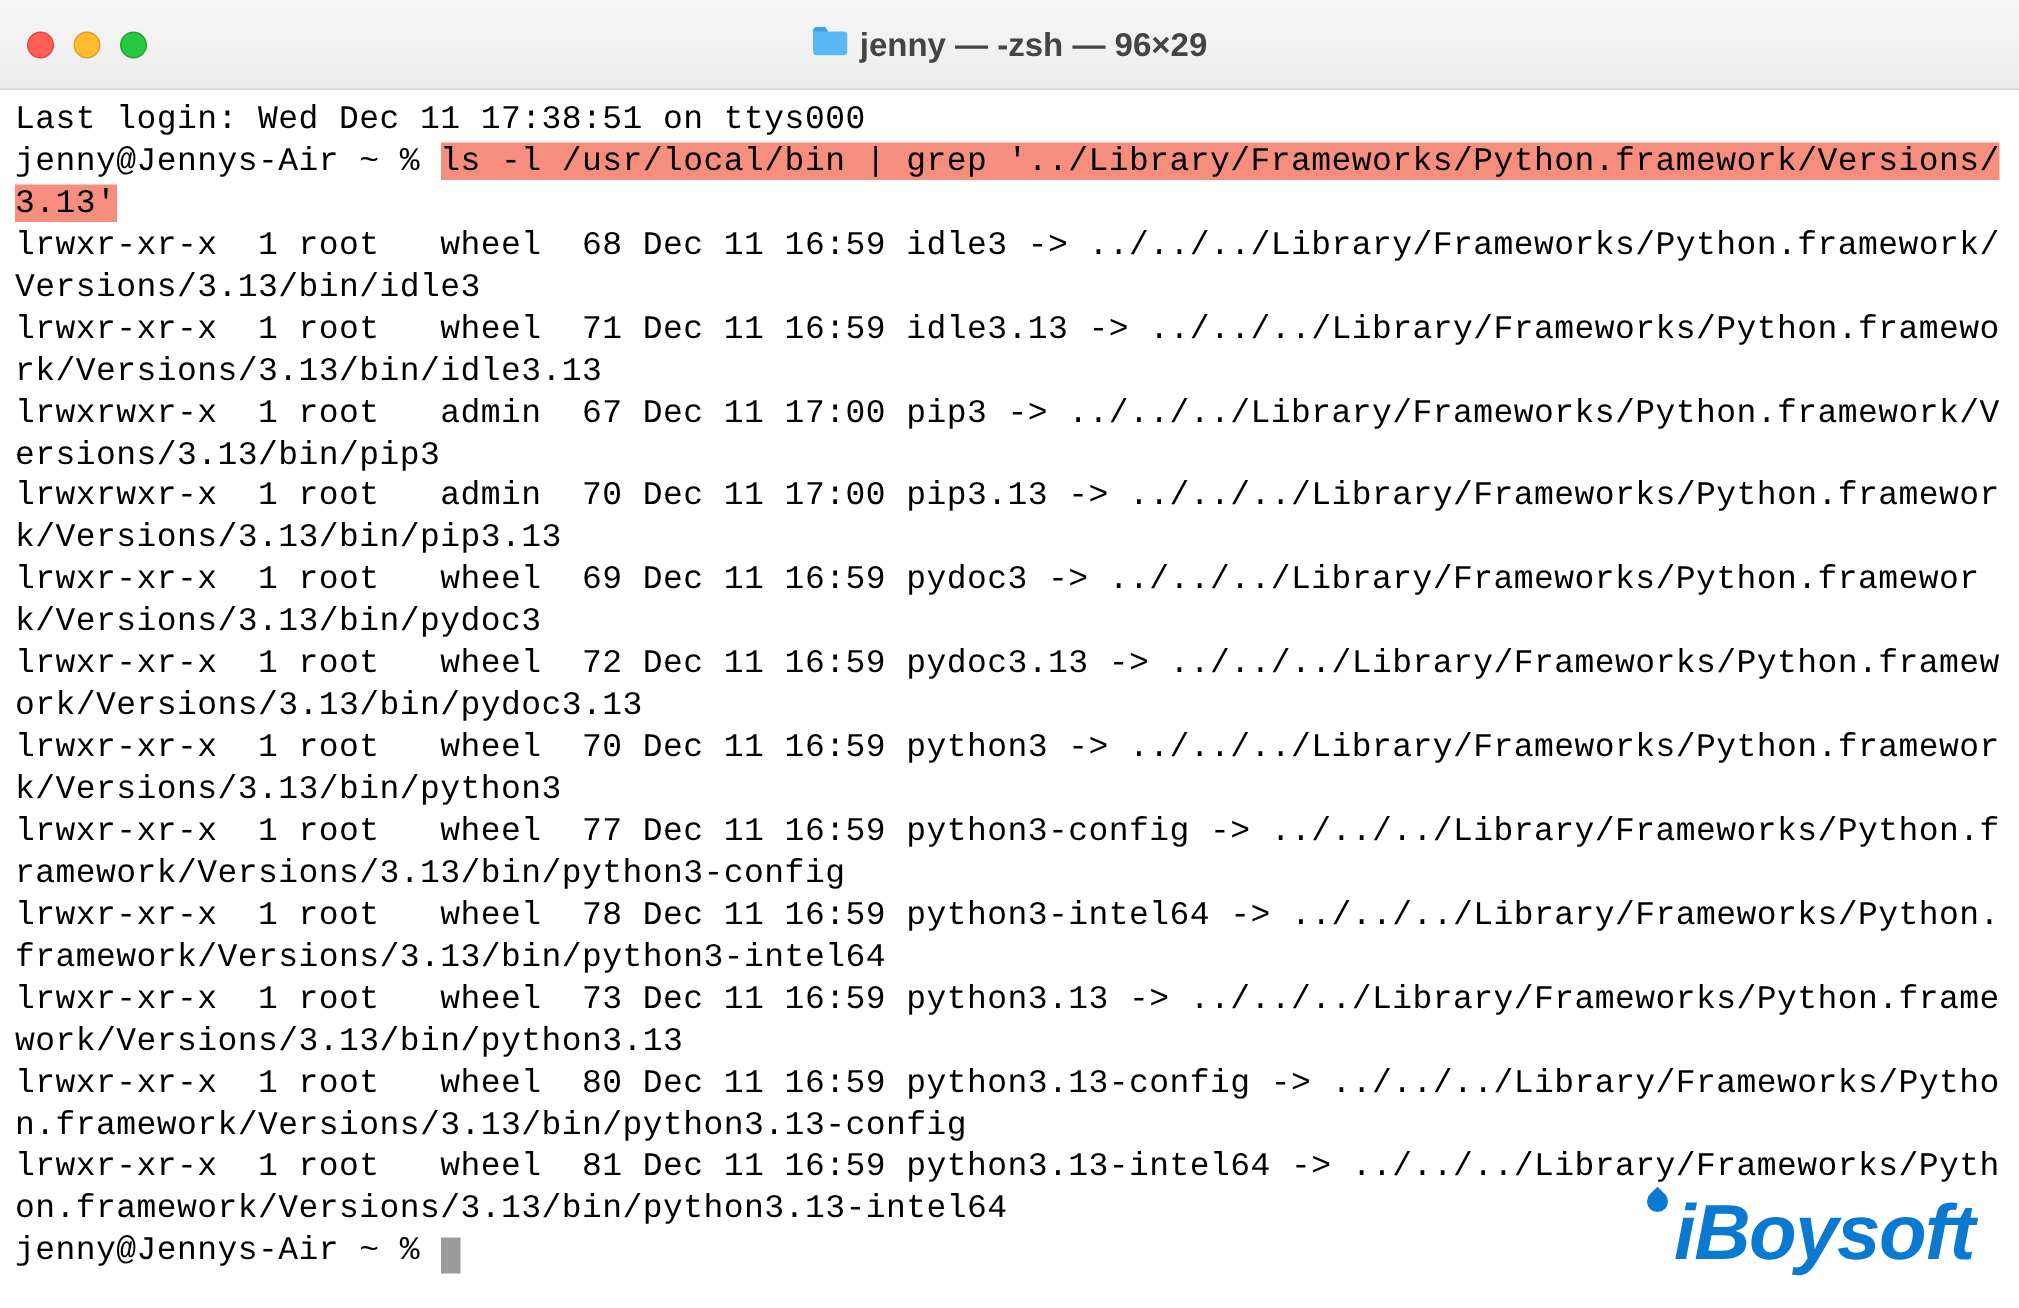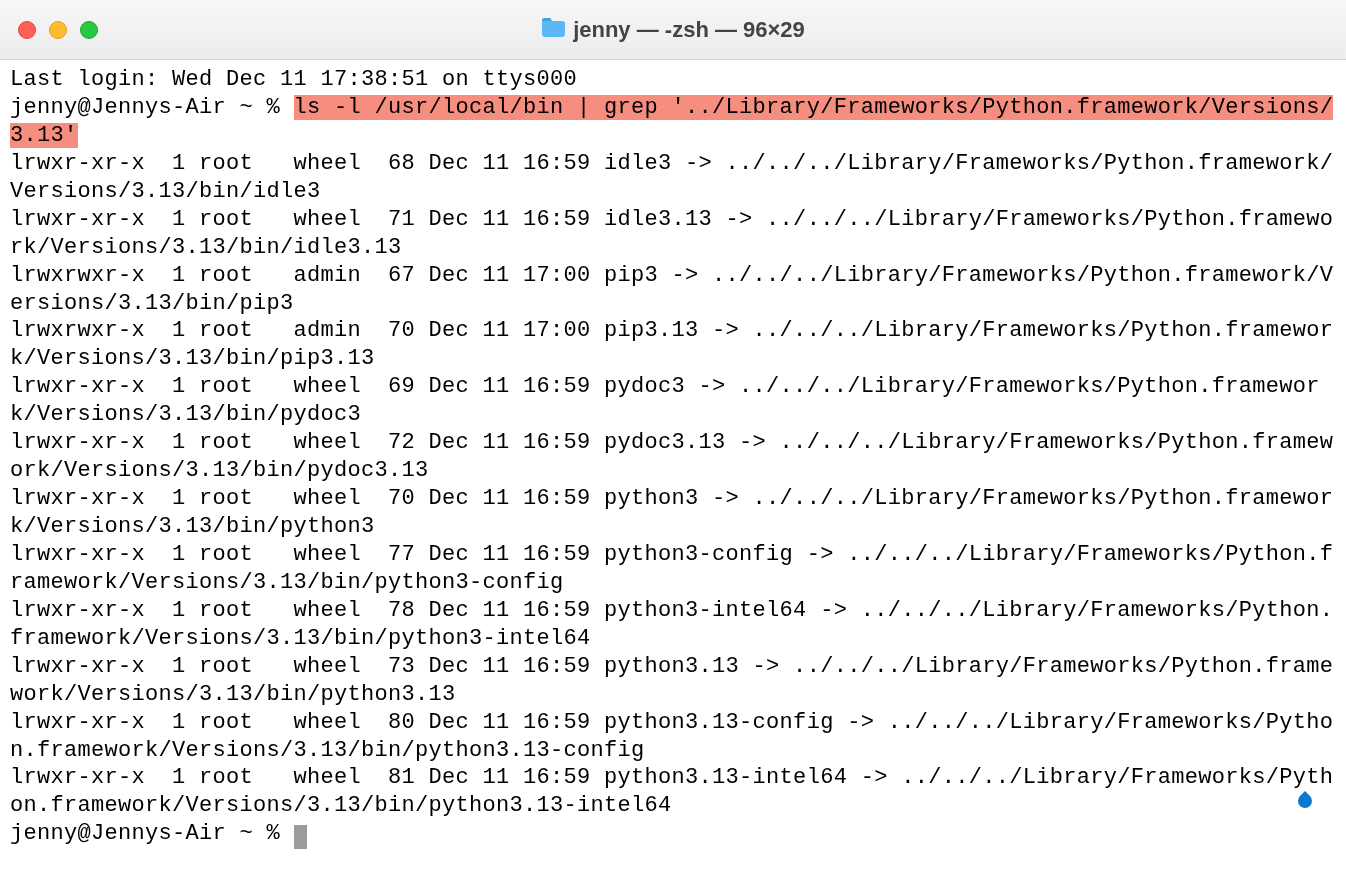--- a/index.html
+++ b/index.html
@@ -124,14 +124,14 @@
 <span>lrwxr-xr-x  1 root   wheel  72 Dec 11 16:59 pydoc3.13 -&gt; ../../../Library/Frameworks/Python.framework/Versions/3.13/bin/pydoc3.13</span>
 <span>lrwxr-xr-x  1 root   wheel  70 Dec 11 16:59 python3 -&gt; ../../../Library/Frameworks/Python.framework/Versions/3.13/bin/python3</span>
 <span>lrwxr-xr-x  1 root   wheel  77 Dec 11 16:59 python3-config -&gt; ../../../Library/Frameworks/Python.framework/Versions/3.13/bin/python3-config</span>
 <span>lrwxr-xr-x  1 root   wheel  78 Dec 11 16:59 python3-intel64 -&gt; ../../../Library/Frameworks/Python.framework/Versions/3.13/bin/python3-intel64</span>
 <span>lrwxr-xr-x  1 root   wheel  73 Dec 11 16:59 python3.13 -&gt; ../../../Library/Frameworks/Python.framework/Versions/3.13/bin/python3.13</span>
 <span>lrwxr-xr-x  1 root   wheel  80 Dec 11 16:59 python3.13-config -&gt; ../../../Library/Frameworks/Python.framework/Versions/3.13/bin/python3.13-config</span>
 <span>lrwxr-xr-x  1 root   wheel  81 Dec 11 16:59 python3.13-intel64 -&gt; ../../../Library/Frameworks/Python.framework/Versions/3.13/bin/python3.13-intel64</span>
 <span>jenny@Jennys-Air ~ % </span><span class="cursor-block"></span></div>
 
 <div class="watermark">
-  <span class="drop"></span>
+  <span class="drop"></span><span>iBoysoft</span>
 </div>
 
 </body></html>

